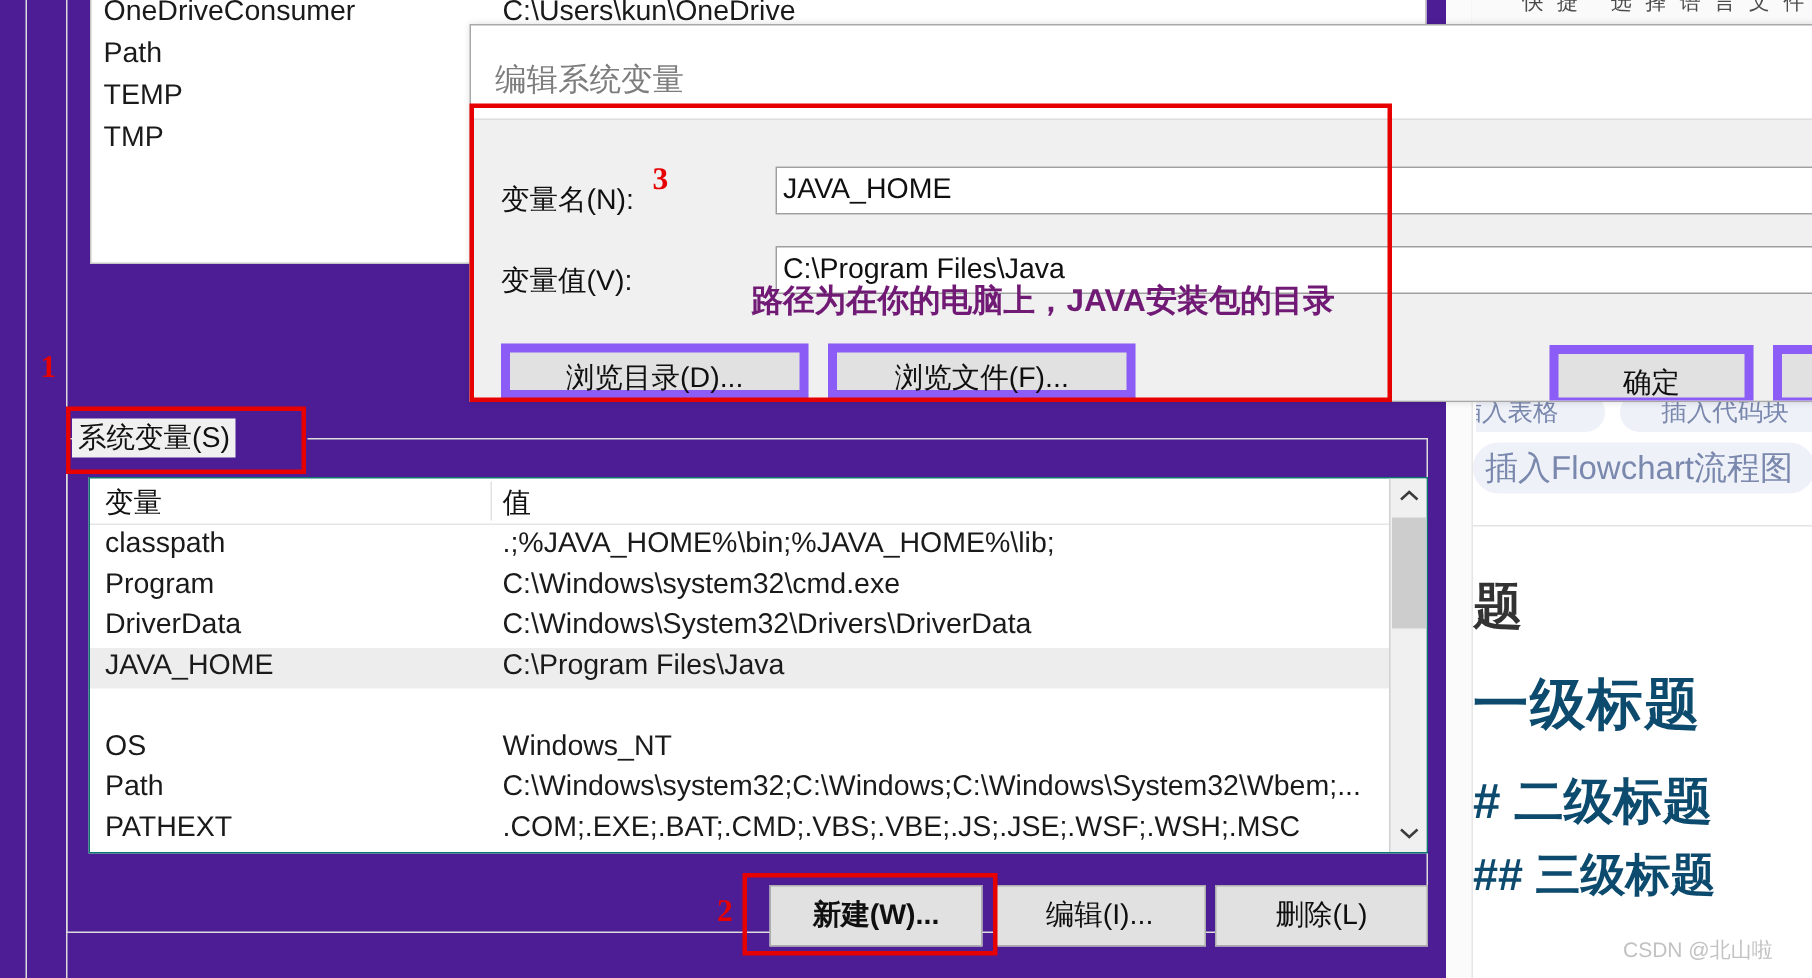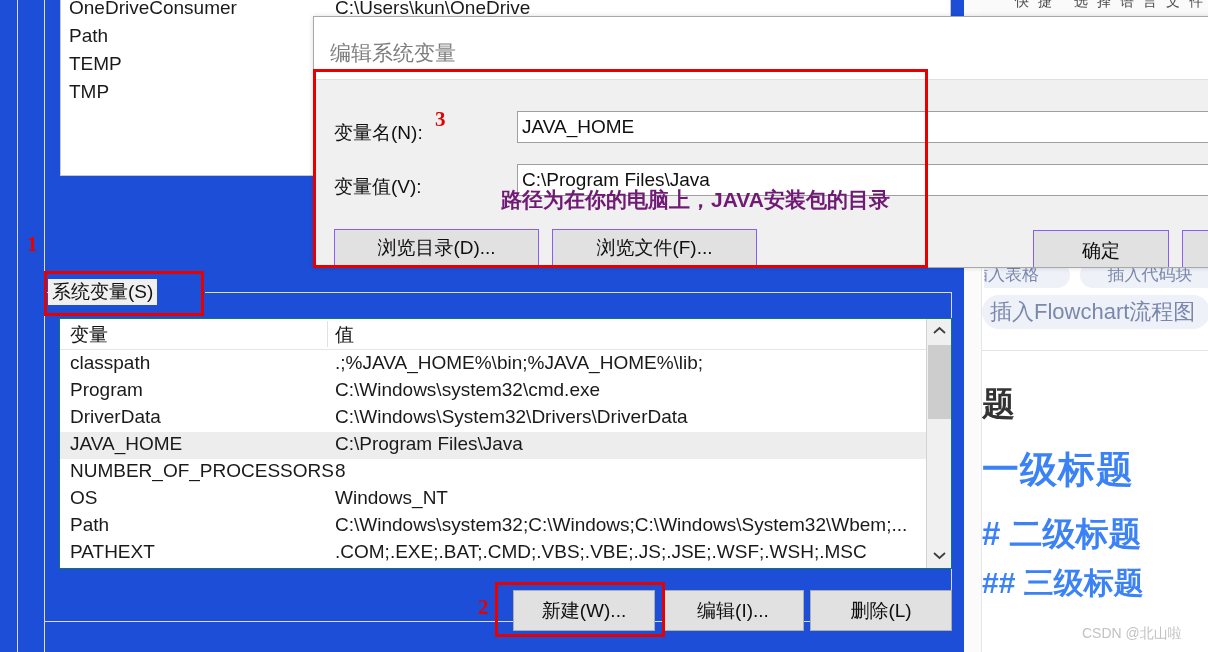--- a/index.html
+++ b/index.html
@@ -74,41 +74,41 @@
     white-space: nowrap;
     overflow: hidden;
     box-sizing: border-box;
   }
   .bg-hr {
     position: absolute; left: 18px; top: 350px;
     width: 226px; height: 1px; background: #e3e3e3;
   }
   .bg-h-text {
     position: absolute;
-    color: #3b82f6;
+    color: #0c4a6e;
     font-weight: bold;
     white-space: nowrap;
     overflow: hidden;
   }
   .bg-h0 { left: 18px; top: 382px; font-size: 33px; color: #333; }
   .bg-h1 { left: 18px; top: 445px; font-size: 37px; letter-spacing: 1px; }
   .bg-h2 { left: 18px; top: 512px; font-size: 33px; }
   .bg-h3 { left: 18px; top: 563px; font-size: 30px; }
   .bg-watermark {
     position: absolute; left: 118px; top: 625px;
     font-size: 14px; color: #c2c2c2;
     white-space: nowrap;
   }
 
   
   .win-root {
     position: absolute;
     left: 0; top: 0;
     width: 964px; height: 652px;
-    background: #1d4ed8;
+    background: #4c1d95;
     overflow: hidden;
   }
   .win-edge-left {
     position: absolute; left: 17px; top: 0; width: 1px; height: 652px;
     background: #dcdcdc;
   }
   .win-edge-left2 {
     position: absolute; left: 44px; top: 0; width: 1px; height: 652px;
     background: #dcdcdc;
   }
@@ -219,21 +219,21 @@
     position: absolute;
     background: #e1e1e1;
     border: 1px solid #adadad;
     box-sizing: border-box;
     font-size: 19px;
     color: #0f0f0f;
     text-align: center;
     white-space: nowrap;
     font-family: "Liberation Sans", "DejaVu Sans", sans-serif;
   }
-  .btn-new    { left: 513px; top: 590px; width: 142px; height: 41px; line-height: 39px; }
+  .btn-new    { left: 513px; top: 590px; width: 142px; height: 41px; line-height: 39px; font-weight: bold; }
   .btn-edit   { left: 662px; top: 590px; width: 142px; height: 41px; line-height: 39px; }
   .btn-delete { left: 810px; top: 590px; width: 142px; height: 41px; line-height: 39px; }
 
   
   .dlg {
     position: absolute;
     left: 313px; top: 16px;
     width: 1000px; height: 252px;
     background: #ffffff;
     border: 1px solid #a8a8a8;
@@ -273,21 +273,21 @@
     padding: 0 4px;
     font-family: "Liberation Sans", "DejaVu Sans", sans-serif;
     outline: none;
   }
   .inp-name  { left: 203px; top: 31px; width: 780px; height: 32px; }
   .inp-value { left: 203px; top: 84px; width: 780px; height: 32px; }
 
   .dlg-btn {
     position: absolute;
     background: #e1e1e1;
-    border: 1px solid #8b5cf6;
+    border: 6px solid #8b5cf6;
     box-sizing: border-box;
     font-size: 19px;
     color: #0f0f0f;
     text-align: center;
     white-space: nowrap;
     font-family: "Liberation Sans", "DejaVu Sans", sans-serif;
   }
   .btn-browse-dir  { left: 20px; top: 149px; width: 205px; height: 37px; line-height: 35px; }
   .btn-browse-file { left: 238px; top: 149px; width: 205px; height: 37px; line-height: 35px; }
   .btn-ok          { left: 719px; top: 150px; width: 136px; height: 41px; line-height: 39px; }
@@ -397,24 +397,20 @@
         <span class="k">Program</span>
         <span class="v">C:\Windows\system32\cmd.exe</span>
       </div>
       <div class="sys-row" style="top:86px">
         <span class="k">DriverData</span>
         <span class="v">C:\Windows\System32\Drivers\DriverData</span>
       </div>
       <div class="sys-row selected" style="top:113px">
         <span class="k">JAVA_HOME</span>
         <span class="v">C:\Program Files\Java</span>
-      </div>
-      <div class="sys-row" style="top:140px">
-        <span class="k">NUMBER_OF_PROCESSORS</span>
-        <span class="v">8</span>
       </div>
       <div class="sys-row" style="top:167px">
         <span class="k">OS</span>
         <span class="v">Windows_NT</span>
       </div>
       <div class="sys-row" style="top:194px">
         <span class="k">Path</span>
         <span class="v">C:\Windows\system32;C:\Windows;C:\Windows\System32\Wbem;...</span>
       </div>
       <div class="sys-row" style="top:221px">

